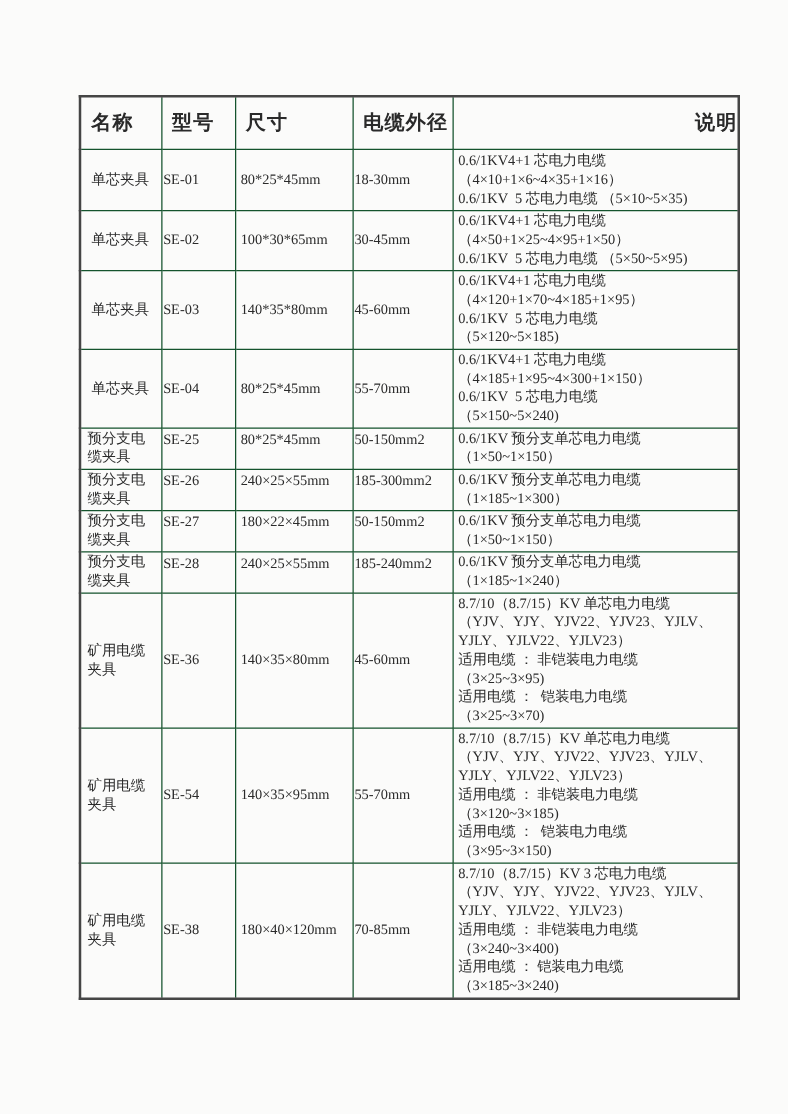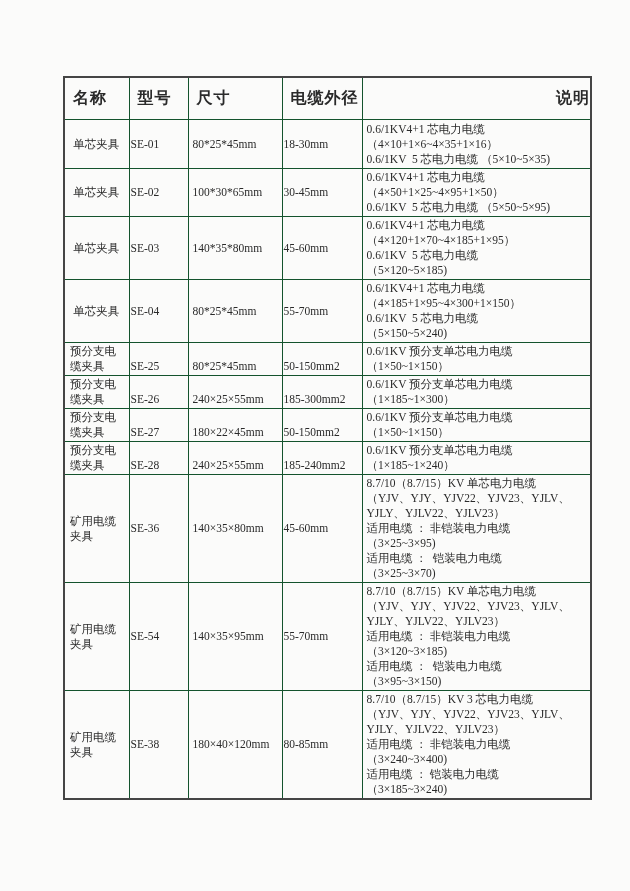--- a/index.html
+++ b/index.html
@@ -36,21 +36,21 @@
     font-size:11.5px;
     line-height:15px;
   }
   .c-name{padding-left:5px;white-space:pre-line;}
   .single .c-name{text-align:center;padding-left:0;}
   .c-model{text-align:left;}
   .c-size{padding-left:4px;}
   .c-dia{text-align:left;}
   .c-desc{padding-left:4px;white-space:pre-wrap;line-height:14.6px;margin-left:19px;}
   
-  tr.vb .c-model,tr.vb .c-size,tr.vb .c-dia{vertical-align:bottom;padding-bottom:1px;}
+  tr.vb .c-model,tr.vb .c-size,tr.vb .c-dia{vertical-align:bottom;padding-bottom:15px;}
   
   tr.r0{height:49px;} tr.r1{height:45px;} tr.r2{height:60px;} tr.r3{height:63px;}
   tr.r4{height:32px;} tr.r5{height:31px;} tr.r6{height:30px;} tr.r7{height:31px;}
   tr.r8{height:103px;} tr.r9{height:108px;} tr.r10{height:103px;}
 </style>
 </head>
 <body>
 
 <div class="page">
   <table class="spec">
@@ -171,21 +171,21 @@
 适用电缆 ： 非铠装电力电缆
 （3×120~3×185)
 适用电缆 ：  铠装电力电缆
 （3×95~3×150)</td>
       </tr>
       <tr class="r10">
         <td class="c-name">矿用电缆
 夹具</td>
         <td class="c-model">SE-38</td>
         <td class="c-size">180×40×120mm</td>
-        <td class="c-dia">80-85mm</td>
+        <td class="c-dia">70-85mm</td>
         <td class="c-desc">8.7/10（8.7/15）KV 3 芯电力电缆
 （YJV、YJY、YJV22、YJV23、YJLV、
 YJLY、YJLV22、YJLV23）
 适用电缆 ： 非铠装电力电缆
 （3×240~3×400)
 适用电缆 ： 铠装电力电缆
 （3×185~3×240)</td>
       </tr>
     </tbody>
   </table>

